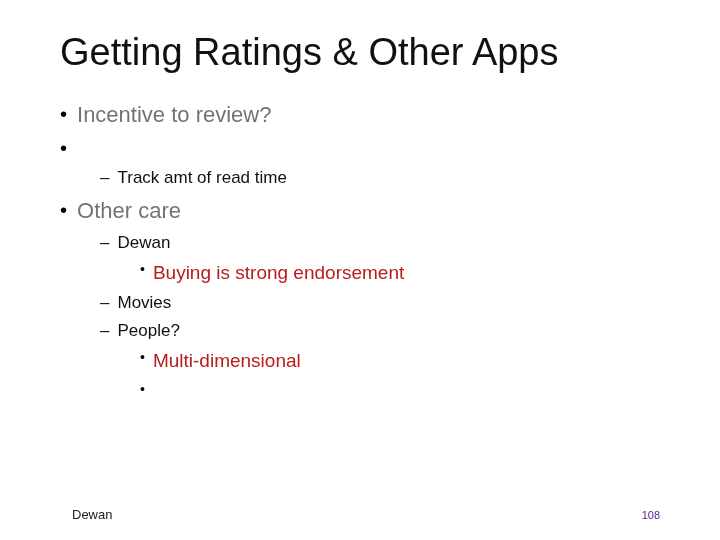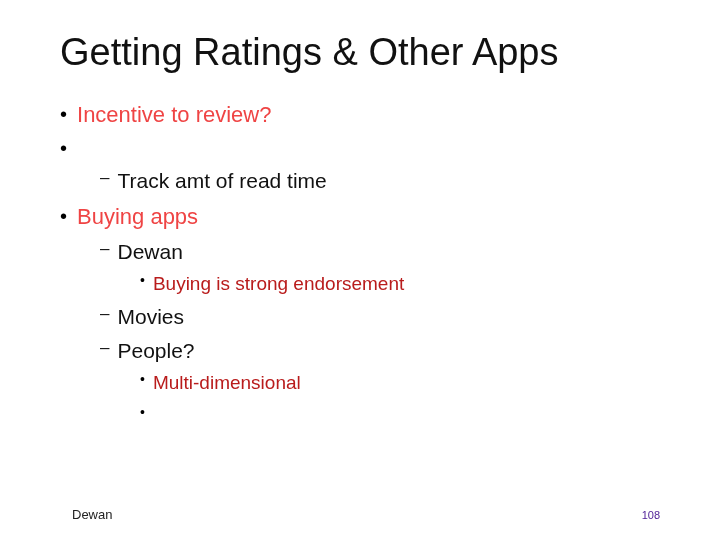--- a/index.html
+++ b/index.html
@@ -45,42 +45,42 @@
 
     .bullet-l1 .bullet-marker {
       font-size: 20px;
       margin-right: 10px;
       line-height: 1.4;
       flex-shrink: 0;
     }
 
     .bullet-l1 .bullet-text {
       font-size: 22px;
-      color: #ef4444;
+      color: #737373;
       line-height: 1.4;
     }
 
     .bullet-l2 {
       display: flex;
       align-items: flex-start;
       margin-left: 40px;
       margin-bottom: 6px;
       margin-top: 4px;
     }
 
     .bullet-l2 .dash-marker {
       font-size: 17px;
       margin-right: 8px;
       line-height: 1.4;
       flex-shrink: 0;
       color: #111;
     }
 
     .bullet-l2 .dash-text {
-      font-size: 21px;
+      font-size: 17px;
       color: #111111;
       line-height: 1.4;
     }
 
     .bullet-l3 {
       display: flex;
       align-items: flex-start;
       margin-left: 80px;
       margin-bottom: 4px;
       margin-top: 2px;
@@ -148,21 +148,21 @@
       <span class="bullet-marker">•</span>
     </div>
 
     <div class="bullet-l2 mb-small">
       <span class="dash-marker">–</span>
       <span class="dash-text">Track amt of read time</span>
     </div>
 
     <div class="bullet-l1 mb-small mt-small">
       <span class="bullet-marker">•</span>
-      <span class="bullet-text">Buying apps</span>
+      <span class="bullet-text">Other care</span>
     </div>
 
     <div class="bullet-l2 mb-small">
       <span class="dash-marker">–</span>
       <span class="dash-text">Dewan</span>
     </div>
 
     <div class="bullet-l3 mb-small">
       <span class="bullet-marker-sm">•</span>
       <span class="bullet-text-sm">Buying is strong endorsement</span>

